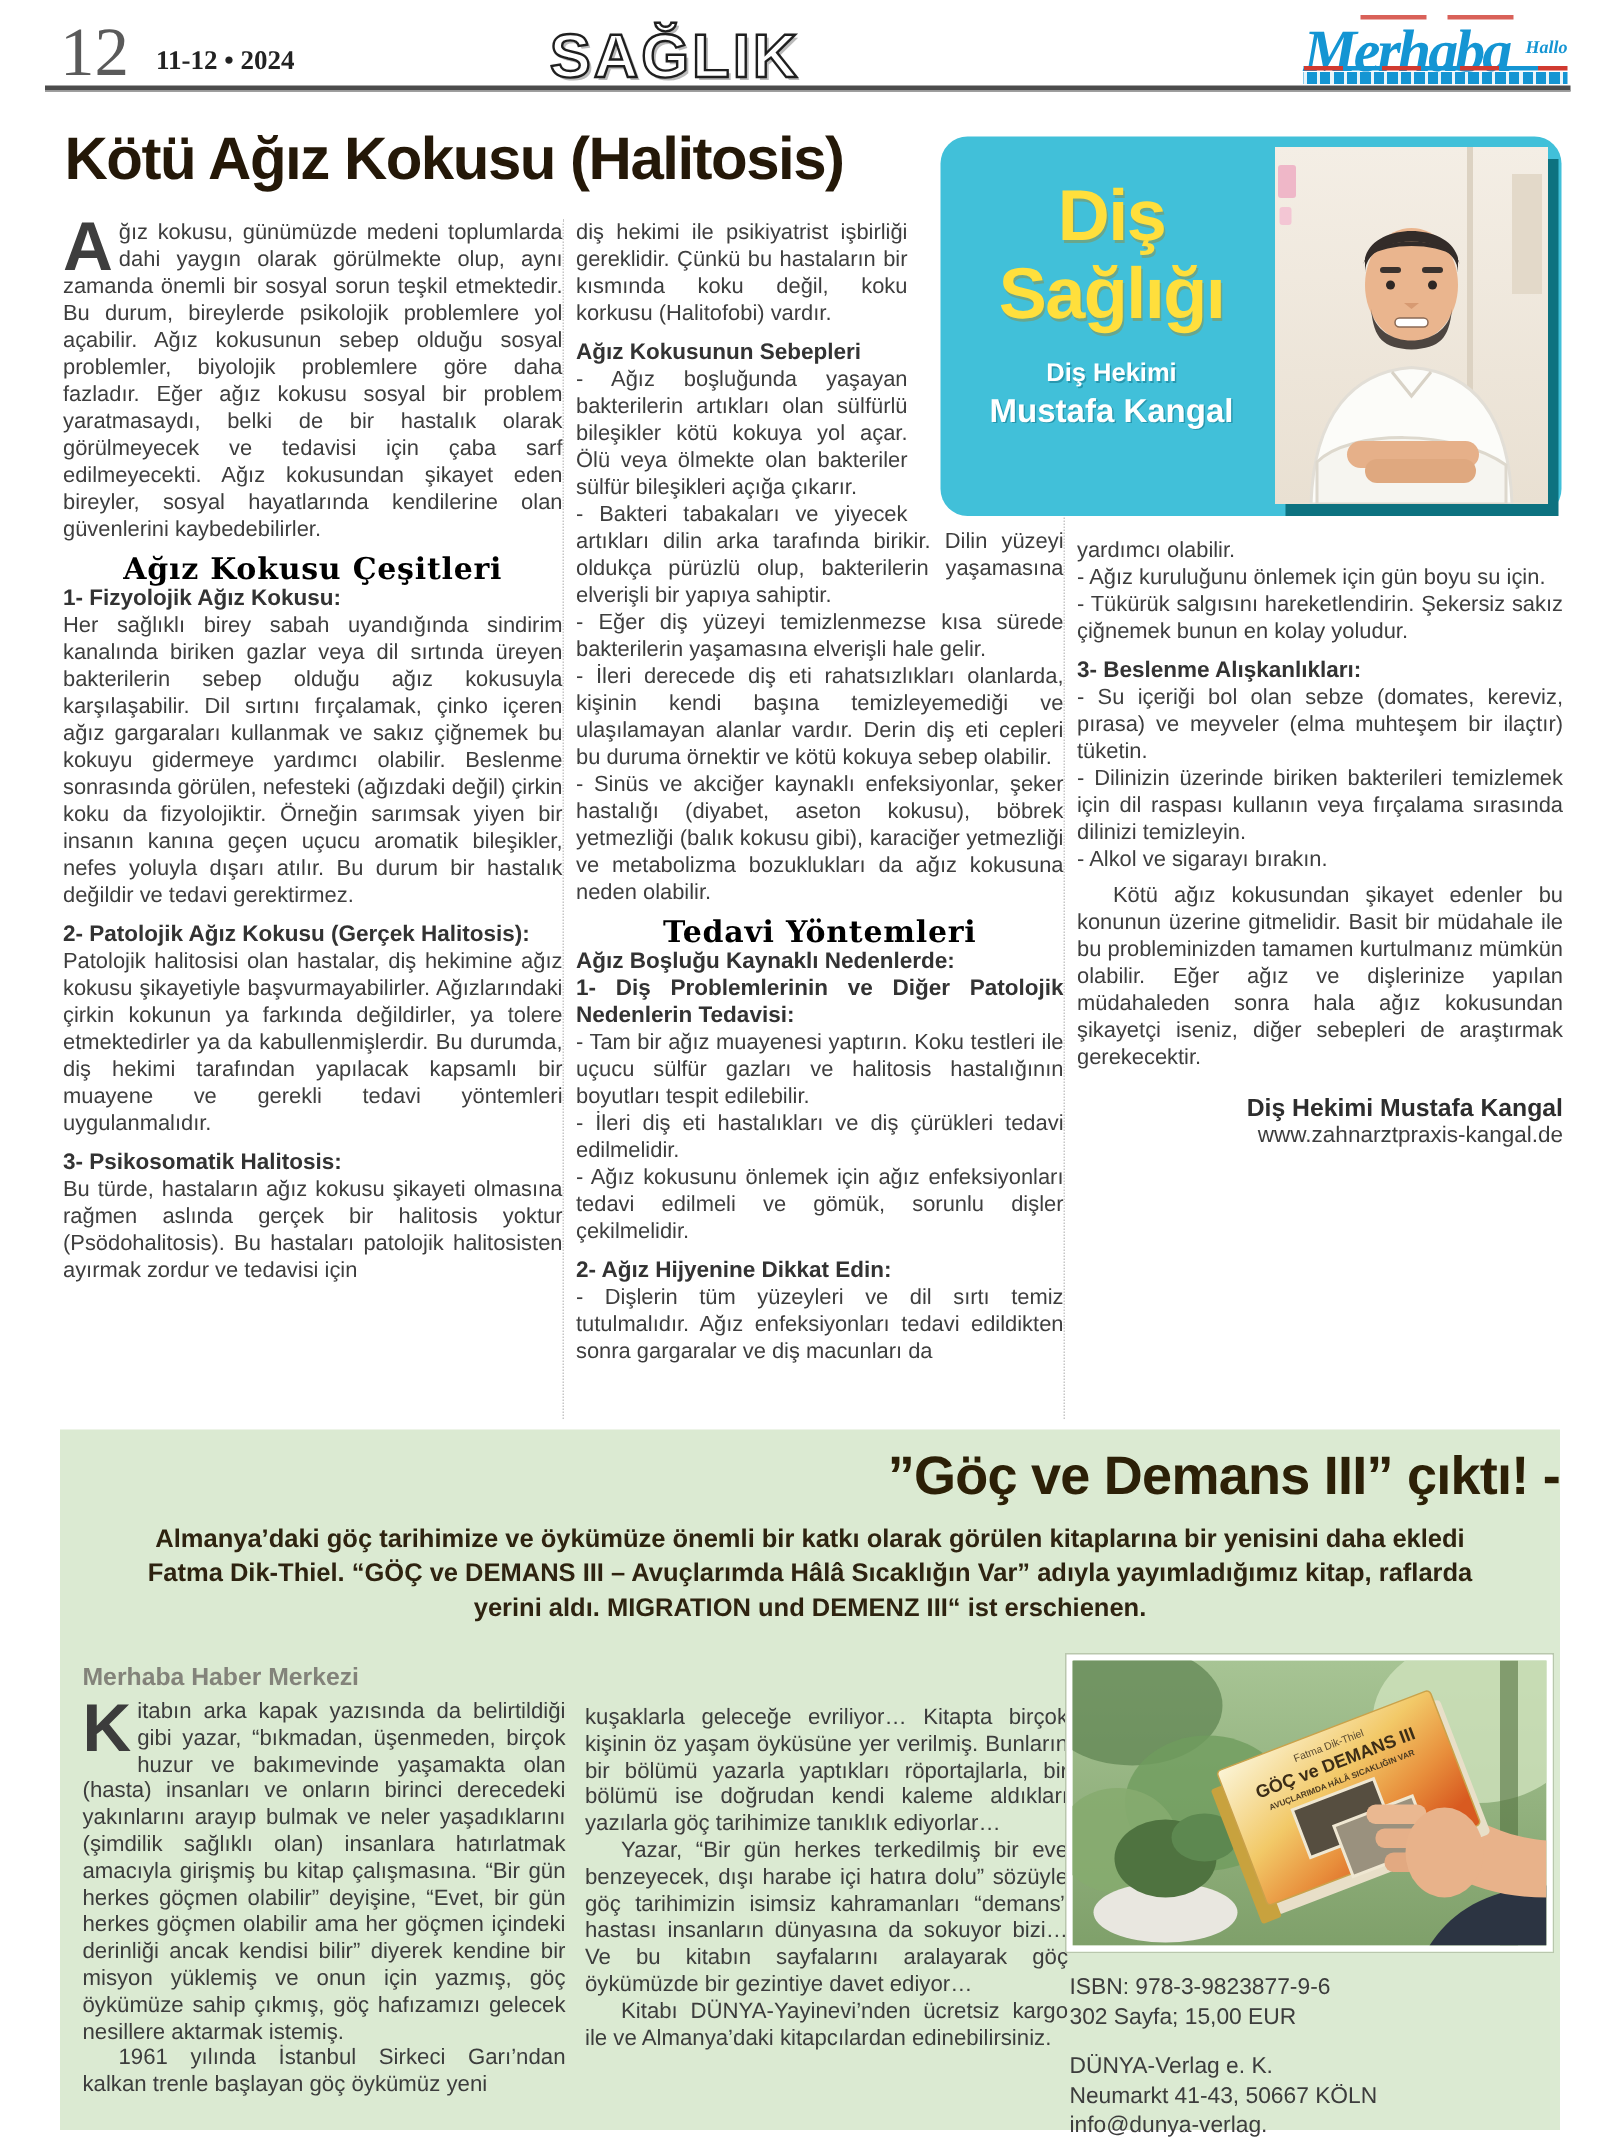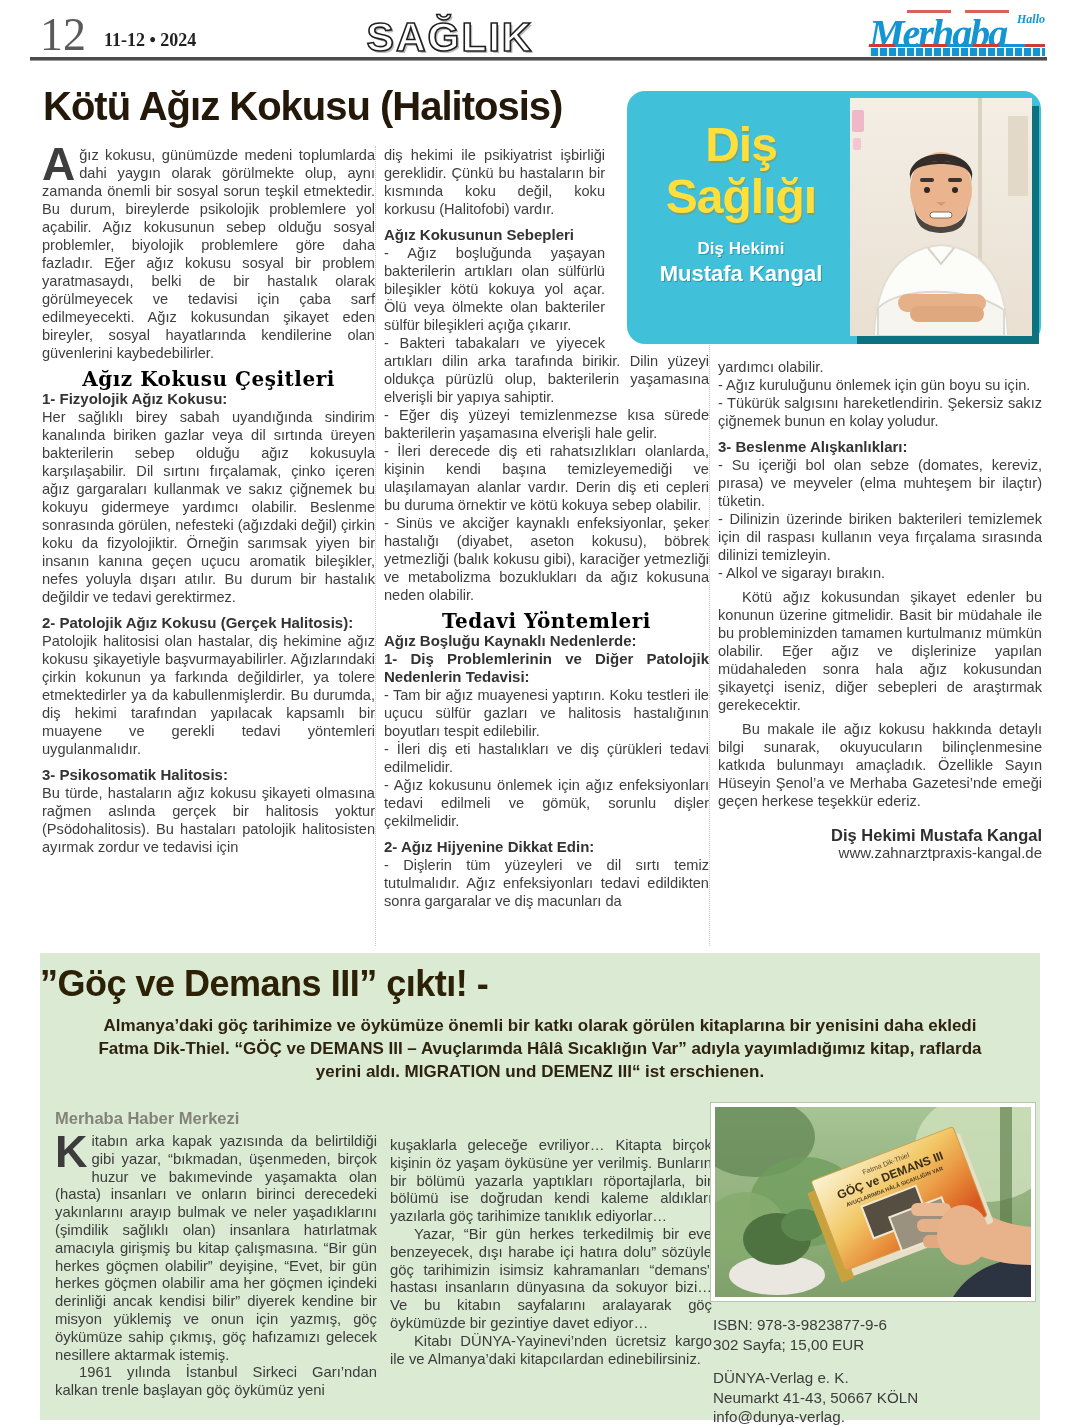--- a/index.html
+++ b/index.html
@@ -13,21 +13,21 @@
   .page-date{position:absolute;left:104px;top:30px;font-family:"Liberation Serif",serif;
              font-size:18px;font-weight:bold;color:#222;}
   .section-title{position:absolute;left:330px;top:14px;width:240px;text-align:center;
                  font-size:41px;font-weight:900;letter-spacing:2px;color:#fff;
                  -webkit-text-stroke:1.6px #1f1f1f;text-shadow:0 0 1px #1f1f1f,2px 2px 0 #bbb;}
   .header-rule{position:absolute;left:30px;right:30px;top:57px;height:3px;background:#4c4c4c;
                border-bottom:1px solid #9a9a9a;}
   .logo{position:absolute;right:32px;top:8px;width:176px;height:48px;}
   .logo-word{position:absolute;left:0;top:6px;font-family:"Liberation Serif",serif;font-style:italic;
              font-weight:bold;font-size:40px;line-height:1;color:#1495d3;letter-spacing:-2px;}
-  .logo-hallo{position:absolute;right:0;top:4px;font-family:"Liberation Serif",serif;font-style:italic;
+  .logo-hallo{position:absolute;right:0;top:16px;font-family:"Liberation Serif",serif;font-style:italic;
               font-weight:bold;font-size:12px;color:#1495d3;}
   .logo-redbar1{position:absolute;left:38px;top:2px;width:44px;height:3px;background:#d03a30;opacity:.8;}
   .logo-redbar2{position:absolute;left:96px;top:2px;width:44px;height:3px;background:#d03a30;opacity:.8;}
   .logo-stripe{position:absolute;left:0;right:0;top:40px;height:8px;background:#1495d3;
                background-image:repeating-linear-gradient(90deg,rgba(255,255,255,.9) 0 2px,transparent 2px 9px);}
   .logo-stripe2{position:absolute;left:0;right:0;top:36px;height:3px;
                 background:repeating-linear-gradient(90deg,#d03a30 0 26px,#1495d3 26px 52px);}
 
   
   .headline{position:absolute;left:43px;top:84px;font-size:40px;font-weight:900;letter-spacing:-1px;
@@ -57,21 +57,21 @@
   .ib-title{font-weight:800;font-size:48px;line-height:52px;color:#ffdf3c;
             text-shadow:1px 2px 0 rgba(180,120,0,.35);letter-spacing:-1px;}
   .ib-title1{margin-top:28px;}
   .ib-role{margin-top:16px;font-weight:bold;font-size:17px;color:#fff;text-shadow:1px 1px 0 rgba(0,90,110,.4);}
   .ib-name{margin-top:2px;font-weight:800;font-size:22px;color:#fff;text-shadow:1px 1px 0 rgba(0,90,110,.4);}
   .ib-photo{position:absolute;right:9px;top:7px;width:182px;height:238px;overflow:hidden;
             box-shadow:7px 8px 0 0 #0d7280;}
 
   
   .green{position:absolute;left:40px;top:953px;width:1000px;height:467px;background:#dbead2;}
-  .g-headline{margin-top:10px;text-align:left;font-weight:800;font-size:36px;line-height:42px;
+  .g-headline{margin-top:10px;text-align:right;font-weight:800;font-size:36px;line-height:42px;
               color:#2c2007;letter-spacing:-.5px;}
   .g-subtitle{margin-top:9px;text-align:center;font-weight:bold;font-size:17px;line-height:23px;
               color:#2e2310;}
   .g-byline{position:absolute;left:15px;top:156px;font-weight:bold;font-size:16.5px;color:#83837a;}
   .g-col{position:absolute;width:322px;font-size:14.8px;line-height:17.8px;text-align:justify;color:#3c3c3c;}
   .g-col p{margin:0;}
   .g-col1{left:15px;top:180px;}
   .g-col2{left:350px;top:184px;}
   .g-dropcap{float:left;font-size:45px;line-height:34px;font-weight:bold;padding:2px 4px 0 0;}
   .book-photo{position:absolute;left:671px;top:150px;width:316px;height:190px;border:4px solid #fff;
@@ -132,21 +132,20 @@
 
     <div class="col col3" data-interactable="false">
       <p class="tight" data-interactable="false">yardımcı olabilir.</p>
       <p class="tight" data-interactable="false">- Ağız kuruluğunu önlemek için gün boyu su için.</p>
       <p data-interactable="false">- Tükürük salgısını hareketlendirin. Şekersiz sakız çiğnemek bunun en kolay yoludur.</p>
       <div class="subhead" data-interactable="false">3- Beslenme Alışkanlıkları:</div>
       <p class="tight" data-interactable="false">- Su içeriği bol olan sebze (domates, kereviz, pırasa) ve meyveler (elma muhteşem bir ilaçtır) tüketin.</p>
       <p class="tight" data-interactable="false">- Dilinizin üzerinde biriken bakterileri temizlemek için dil raspası kullanın veya fırçalama sırasında dilinizi temizleyin.</p>
       <p data-interactable="false">- Alkol ve sigarayı bırakın.</p>
       <p class="indent" data-interactable="false">Kötü ağız kokusundan şikayet edenler bu konunun üzerine gitmelidir. Basit bir müdahale ile bu probleminizden tamamen kurtulmanız mümkün olabilir. Eğer ağız ve dişlerinize yapılan müdahaleden sonra hala ağız kokusundan şikayetçi iseniz, diğer sebepleri de araştırmak gerekecektir.</p>
-      <p class="indent" data-interactable="false">Bu makale ile ağız kokusu hakkında detaylı bilgi sunarak, okuyucuların bilinçlenmesine katkıda bulunmayı amaçladık. Özellikle Sayın Hüseyin Şenol’a ve Merhaba Gazetesi’nde emeği geçen herkese teşekkür ederiz.</p>
       <div class="signature" data-interactable="false">
         <div class="sig-name" data-interactable="false">Diş Hekimi Mustafa Kangal</div>
         <div class="sig-url" data-interactable="false">www.zahnarztpraxis-kangal.de</div>
       </div>
     </div>
   </div>
 
   <div class="infobox" data-interactable="false">
     <div class="infobox-left" data-interactable="false">
       <div class="ib-title ib-title1" data-interactable="false">Diş</div>

